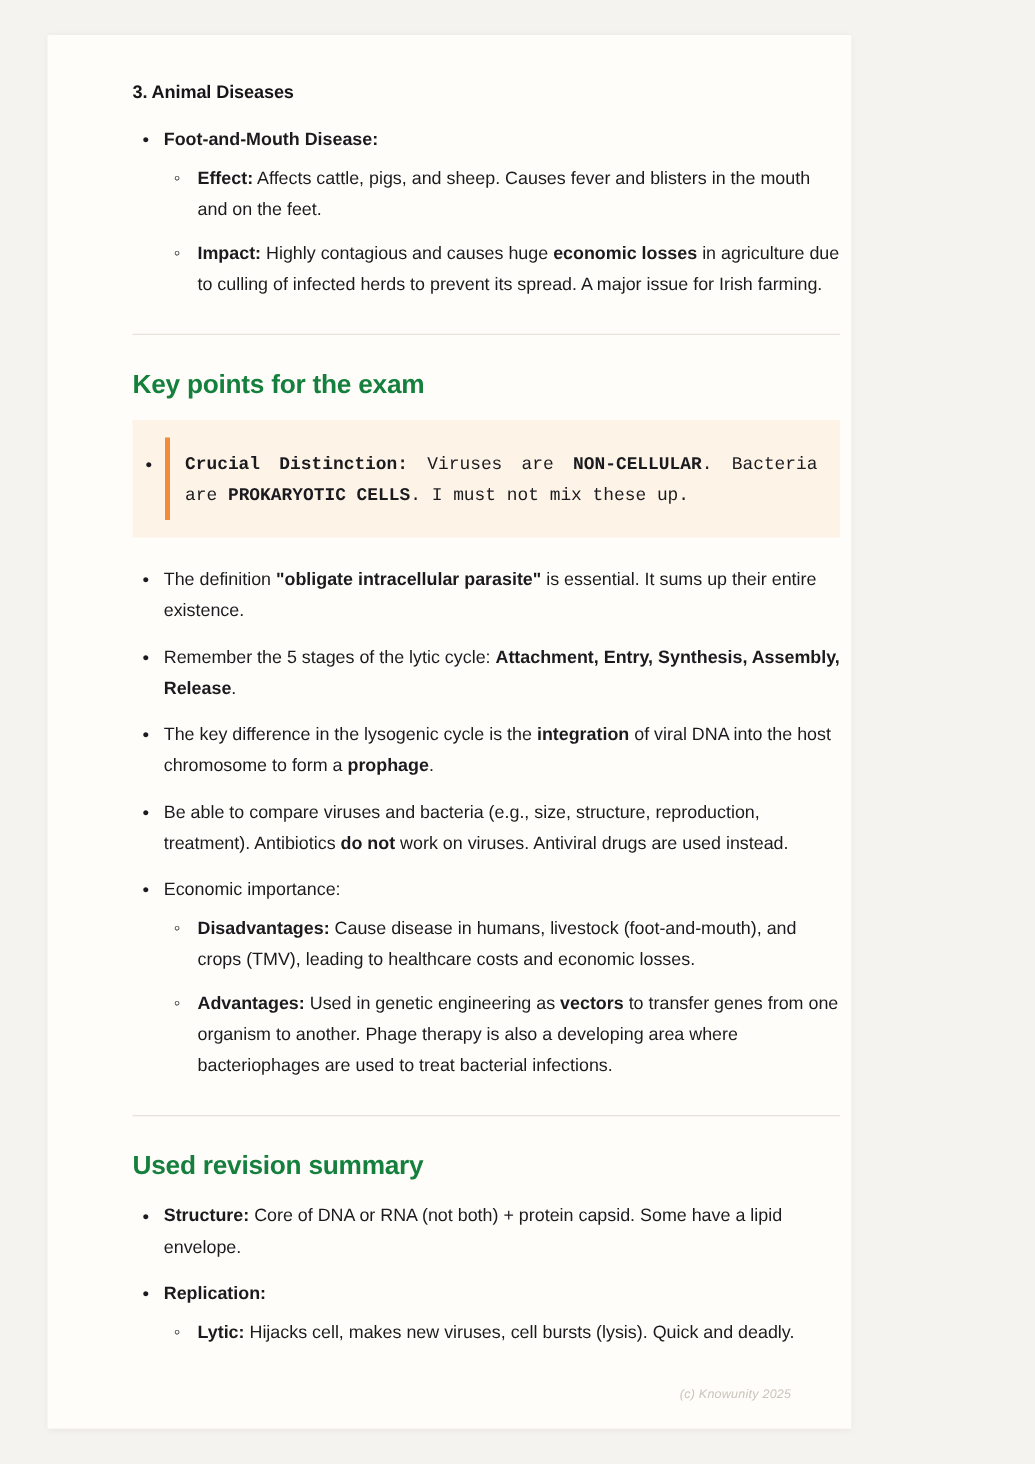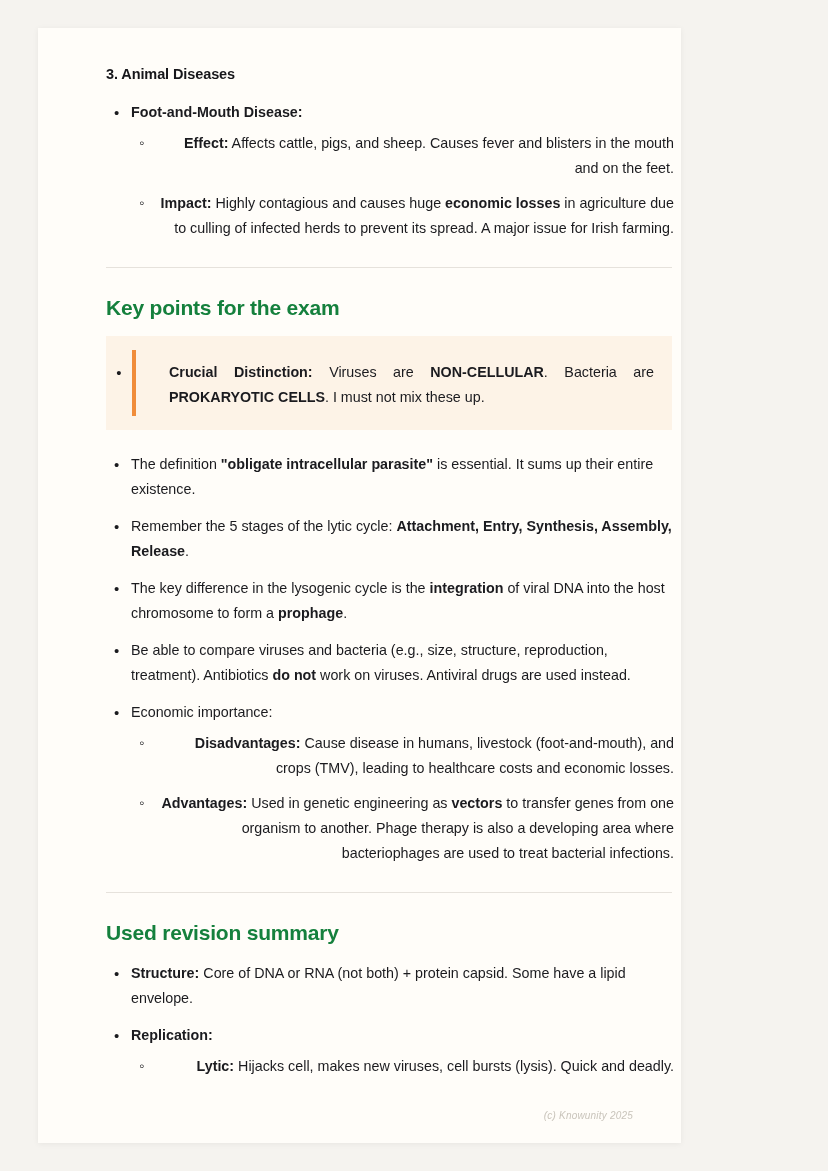--- a/index.html
+++ b/index.html
@@ -80,21 +80,20 @@
     position: absolute;
     left: 8px;
     top: 0;
     font-size: 15px;
     color: #1b1b1f;
   }
   ul.l2 {
     list-style: none;
     margin: 6px 0 0 0;
     padding: 0;
-    text-align: right;
   }
   ul.l2 > li {
     position: relative;
     padding-left: 27px;
     margin-bottom: 10px;
     font-size: 14.3px;
     line-height: 25px;
   }
   ul.l2 > li::before {
     content: "◦";
@@ -122,24 +121,25 @@
     padding-top: 10px;
   }
   .callout-bar {
     width: 4px;
     flex: 0 0 4px;
     background: #f08c3a;
     align-self: stretch;
   }
   .callout-text {
     flex: 1;
-    padding: 10px 0 6px 33px;
+    padding: 10px 0 6px 12px;
     font-size: 14.3px;
     line-height: 25px;
     text-align: justify;
+    font-family: Liberation Mono, monospace;
   }
 
   .footer-note {
     position: absolute;
     right: 48px;
     bottom: 22px;
     font-size: 10px;
     color: #c9c4bb;
     letter-spacing: 0.2px;
     font-style: italic;

